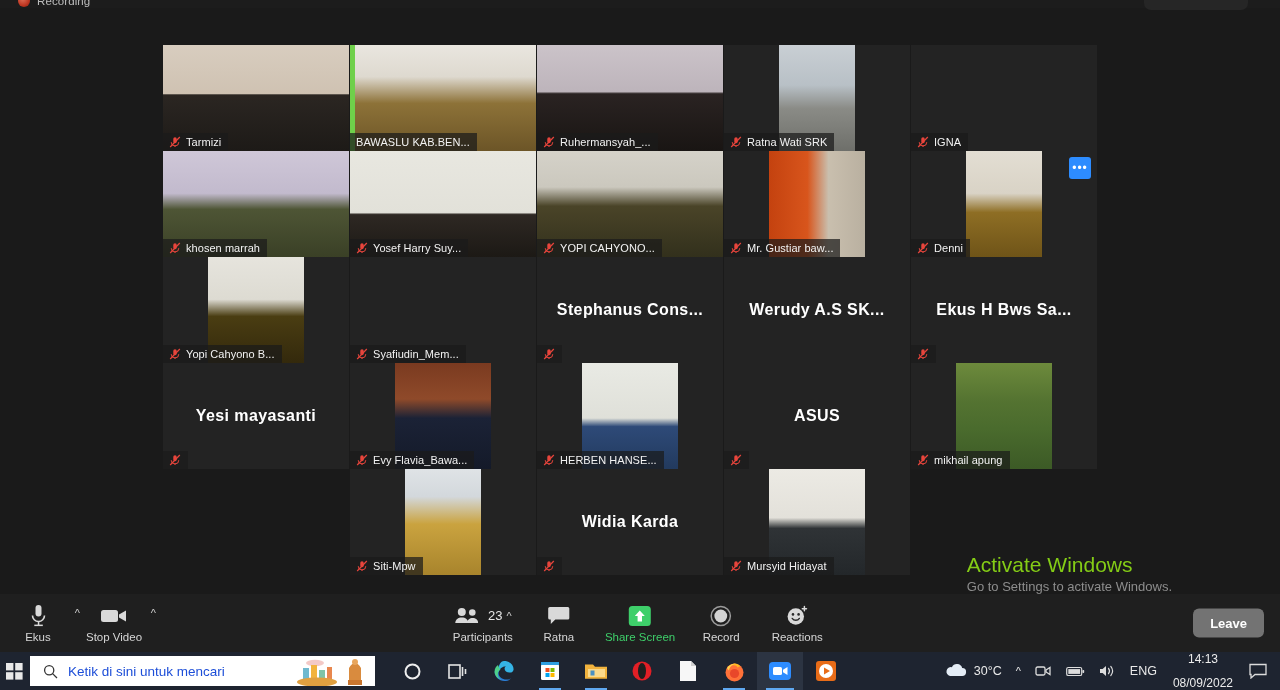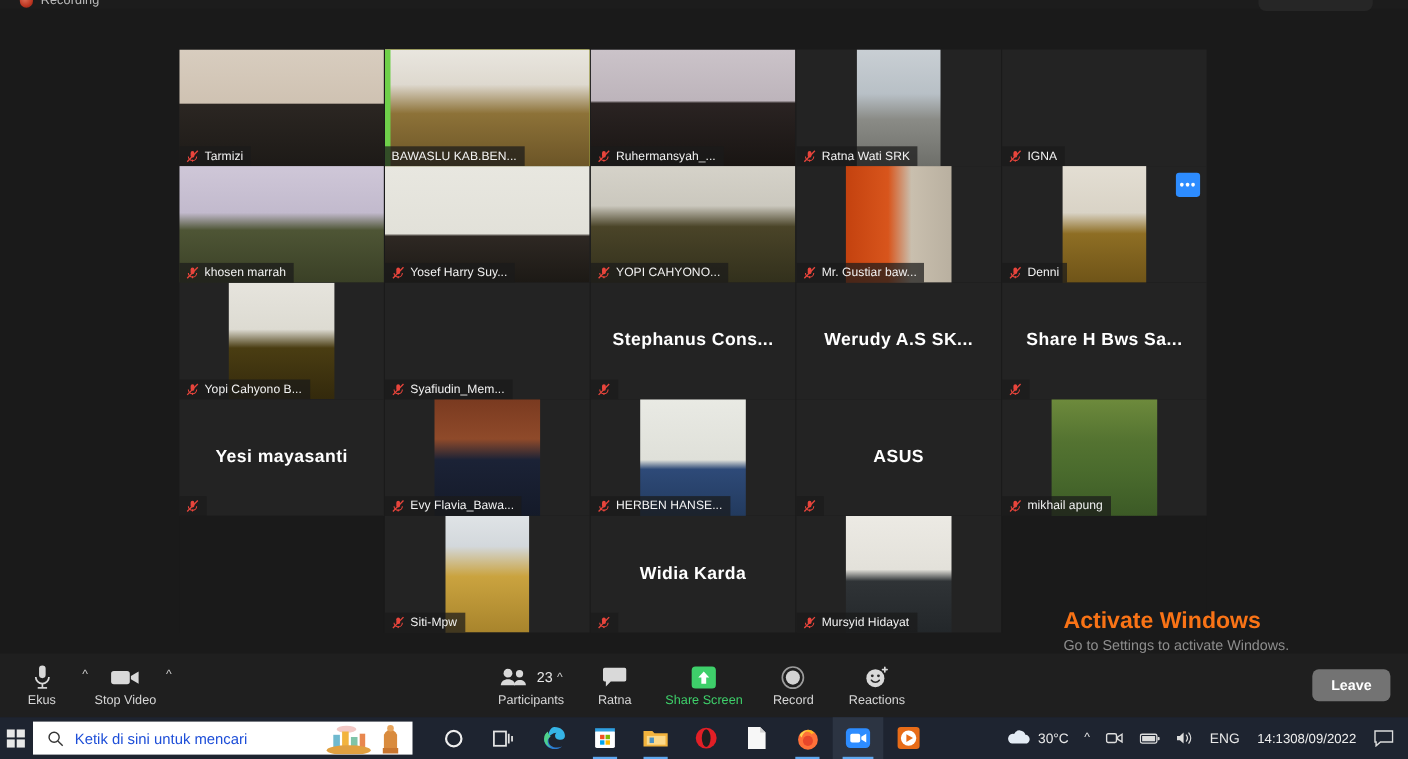--- a/index.html
+++ b/index.html
@@ -95,21 +95,21 @@
     background: #2d8cff; color: #fff;
     display: flex; align-items: center; justify-content: center;
     font-size: 12px; letter-spacing: 1px; line-height: 1; z-index: 9;
   }
 
   
   .watermark {
     position: absolute; right: 108px; bottom: 94px;
     text-align: left; pointer-events: none;
   }
-  .wm-1 { color: #f97316; font-size: 21px; line-height: 26px; font-weight: 700; }
+  .wm-1 { color: #84cc16; font-size: 21px; line-height: 26px; font-weight: 400; }
   .wm-2 { color: #8d8d8d; font-size: 13px; line-height: 18px; }
 
   
   .toolbar {
     position: absolute; left: 0; bottom: 38px;
     width: 1280px; height: 58px; background: #1f1f1f;
   }
   .tb-left { position: absolute; left: 0; top: 0; display: flex; height: 58px; }
   .tb-center {
     position: absolute; left: 50%; transform: translateX(-50%);
@@ -161,21 +161,21 @@
     content: ""; position: absolute; left: 9px; right: 9px; bottom: 0;
     height: 2.5px; background: #5fa8f0;
   }
   .app-ico.open::after {
     content: ""; position: absolute; left: 12px; right: 12px; bottom: 0;
     height: 2px; background: #5fa8f0;
   }
   .tray { margin-left: auto; display: flex; align-items: center; height: 38px; padding-right: 6px; gap: 0; }
   .tray-item { display: flex; align-items: center; justify-content: center; padding: 0 7px; height: 38px; }
   .tray-txt { color: #e9e9e9; font-size: 12.5px; }
-  .clock { display: flex; flex-direction: row; align-items: center; justify-content: space-between;
+  .clock { display: flex; flex-direction: column; align-items: center; justify-content: space-between;
            padding: 0 9px; height: 38px; line-height: 14px; }
   .clock span { color: #ededed; font-size: 12px; }
 </style>
 </head>
 <body>
 
 <div id="app">
 
   <div class="top-bar">
     <div class="rec-indicator">
@@ -336,21 +336,21 @@
               <path d="M2.6 7.2a4.4 4.4 0 0 0 8.8 0" stroke="#e8453c" stroke-width="1.15" fill="none"></path>
               <rect x="6.4" y="10.6" width="1.2" height="2.2" fill="#e8453c"></rect>
               <line x1="1.4" y1="12.8" x2="12.6" y2="1.2" stroke="#e8453c" stroke-width="1.4"></line>
             </svg>
           </div>
         </div>
         <div class="tile">
           <div class="tile-text">Werudy A.S SK...</div>
         </div>
         <div class="tile">
-          <div class="tile-text">Share H Bws Sa...</div>
+          <div class="tile-text">Ekus H Bws Sa...</div>
           <div class="name-bar noshade">
             <svg class="mute-ico" viewBox="0 0 14 14">
               <rect x="5" y="1.5" width="4" height="7" rx="2" fill="#e8453c"></rect>
               <path d="M2.6 7.2a4.4 4.4 0 0 0 8.8 0" stroke="#e8453c" stroke-width="1.15" fill="none"></path>
               <rect x="6.4" y="10.6" width="1.2" height="2.2" fill="#e8453c"></rect>
               <line x1="1.4" y1="12.8" x2="12.6" y2="1.2" stroke="#e8453c" stroke-width="1.4"></line>
             </svg>
           </div>
         </div>
       </div>

